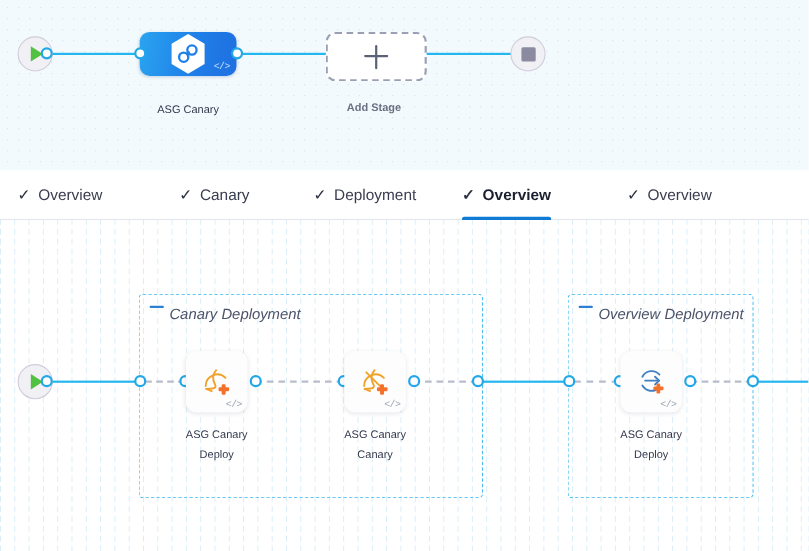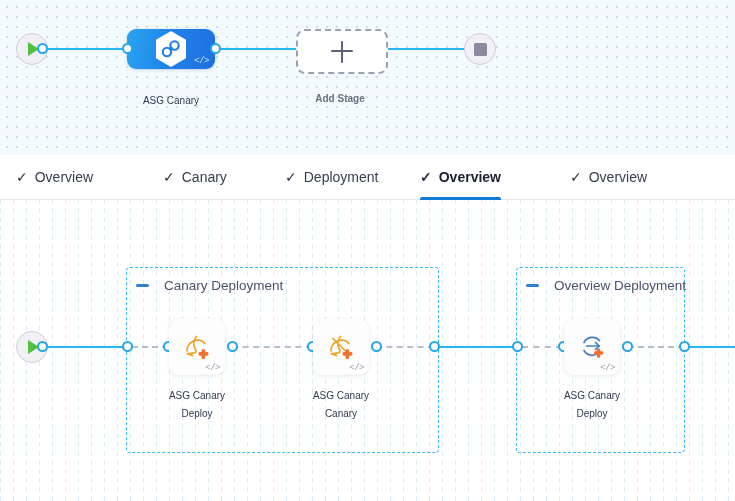--- a/index.html
+++ b/index.html
@@ -98,21 +98,21 @@
     pointer-events:none;
   }
   .exec-layer{position:absolute;inset:0;}
 
   .group-box{
     position:absolute;border:1.3px dashed #3cb8f0;border-radius:4px;
     background:transparent;
   }
   .group-title{
     position:absolute;font-size:13.5px;color:#4a5169;white-space:nowrap;
-    display:flex;align-items:center;gap:15px;
+    display:flex;gap:5px;font-style:italic;
   }
   .group-dash{display:inline-block;width:13px;height:2.4px;background:#2b7fd4;border-radius:2px;}
 
   .step-node{
     position:absolute;width:56px;height:56px;border-radius:10px;
     background:#fdfdfd;box-shadow:0 1px 4px rgba(60,70,100,.13);
     display:flex;align-items:center;justify-content:center;
   }
   .step-node .code-badge{color:#9aa1b2;right:5px;bottom:2px;}
 

